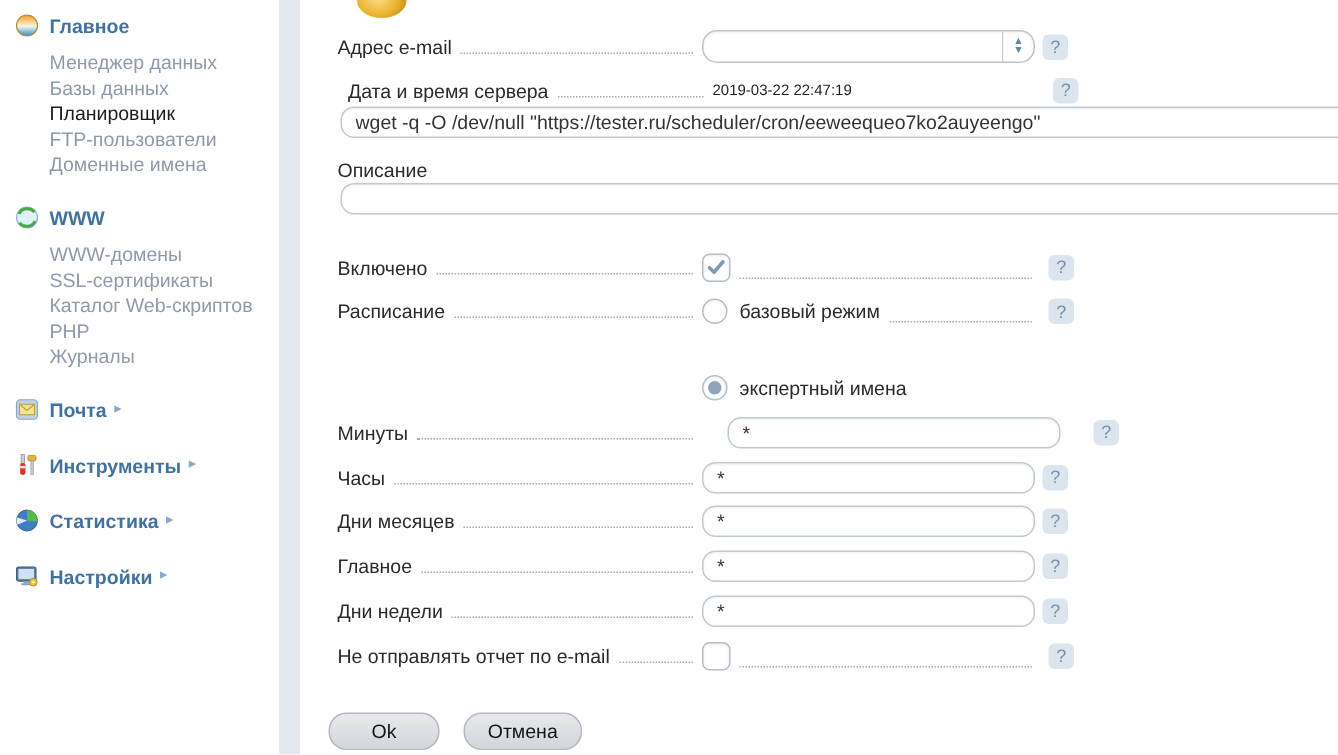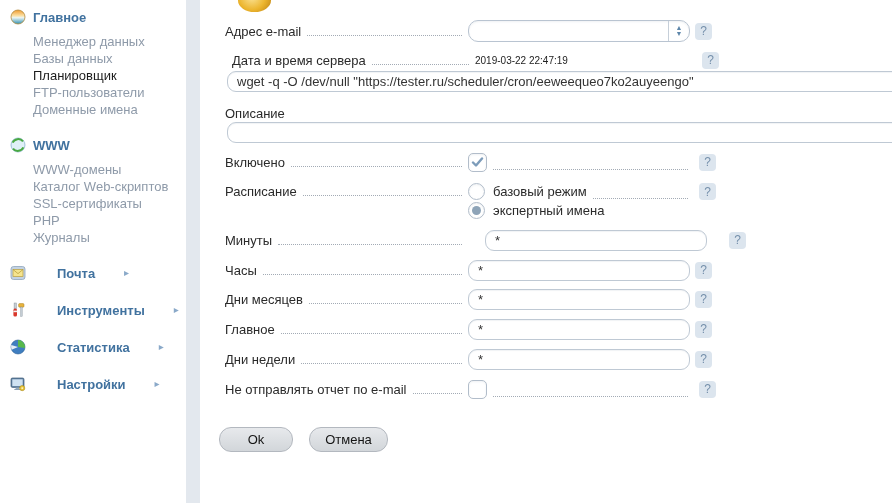--- a/index.html
+++ b/index.html
@@ -16,21 +16,21 @@
   .sec-header { display:flex; align-items:center; height:18px; cursor:pointer; }
   .sec-header .icon { width:16px; height:16px; margin-right:7px; flex:0 0 16px; }
   .sec-header .sec-label { color:#41729f; font-weight:bold; font-size:13px; }
   .sec-header .arrow { color:#8aa9c9; font-size:10px; margin-left:5px; line-height:1; }
 
   .sec-items { margin:7px 0 0 23px; }
   .sec-item { display:block; height:17px; line-height:17px; color:#8e9aa9; font-size:13px; cursor:pointer; white-space:nowrap; }
   .sec-item.active { color:#1c1c1c; }
 
   .sec-gap-after-list { margin-bottom:18px; }
-  .collapsed-sec { margin-bottom:19px;gap:24px; }
+  .collapsed-sec { margin-bottom:19px; }
 
   
   .content { position:absolute; left:200px; top:0; width:692px; height:503px; }
 
   .gold-fragment {
     position:absolute; left:38px; top:-11px; width:33px; height:23px;
     border-radius:50%;
     background:radial-gradient(circle at 42% 32%, #fce59a 0%, #ecb52e 55%, #b97d12 100%);
   }
 
@@ -84,21 +84,21 @@
   .rd {
     width:17px; height:17px; border:1px solid #b2bdca; border-radius:50%; background:#fff;
     box-shadow:inset 0 1px 2px rgba(120,140,160,.12);
     display:flex; align-items:center; justify-content:center; cursor:pointer; flex:0 0 17px;
   }
   .rd .dot { width:9px; height:9px; border-radius:50%; background:#8ea4b8; }
 
   .ctl-flex { width:226px; flex:0 0 226px; display:flex; align-items:center; }
   .ctl-flex .dots { margin-bottom:2px; }
 
-  .radio-col { width:226px; flex:0 0 226px; display:flex; flex-direction:column; }
+  .radio-col { width:226px; flex:0 0 226px; display:flex; flex-direction:column;gap:32px; }
   .radio-line { display:flex; align-items:center; height:19px; }
   .radio-line .rlabel { margin-left:8px; font-size:13px; white-space:nowrap; }
   .radio-line .dots { margin-bottom:2px; }
 
   .row-schedule { display:flex; align-items:flex-start; padding-left:25px; }
   .row-schedule .lbl-wrap { margin-top:2px; }
   .row-schedule .help { margin-top:1px; }
 
   
   .btn-row { display:flex; padding-left:19px; margin-top:27px; }
@@ -111,21 +111,21 @@
   .btn-ok { min-width:74px; }
   .btn-cancel { min-width:79px; margin-left:16px; }
 
   
   .m-email   { margin-top:0; }
   .m-date    { margin-top:7px;padding-left:32px; }
   .m-cmdlbl  { margin-top:12px; }
   .m-cmdinp  { margin-top:0px; }
   .m-desclbl { margin-top:14px; }
   .m-descinp { margin-top:0px; }
-  .m-enabled { margin-top:8px; }
+  .m-enabled { margin-top:24px; }
   .m-sched   { margin-top:9px; }
   .m-min     { margin-top:9px;gap:17px; }
   .m-std     { margin-top:8px; }
   .m-mdays   { margin-top:7px; }
   .m-noreport{ margin-top:8px; }
 </style>
 </head>
 <body>
 
 <div class="sidebar">
@@ -159,22 +159,22 @@
       <svg width="16" height="16" viewBox="0 0 16 16">
         <circle cx="8" cy="8" r="7" fill="#dff0f7" stroke="#8ab4d0" stroke-width="0.8"></circle>
         <path d="M2.6 5.6 A6.2 6.2 0 0 1 13 4.4" stroke="#49a942" fill="none" stroke-width="2"></path>
         <path d="M13.4 10.4 A6.2 6.2 0 0 1 3 11.6" stroke="#49a942" fill="none" stroke-width="2"></path>
       </svg>
     </span>
     <span class="sec-label">WWW</span>
   </div>
   <div class="sec-items sec-gap-after-list">
     <span class="sec-item">WWW-домены</span>
+    <span class="sec-item">SSL-сертификаты</span>
     <span class="sec-item">Каталог Web-скриптов</span>
-    <span class="sec-item">SSL-сертификаты</span>
     <span class="sec-item">PHP</span>
     <span class="sec-item">Журналы</span>
   </div>
 
   <div class="sec-header collapsed-sec">
     <span class="icon">
       <svg width="16" height="16" viewBox="0 0 16 16">
         <rect x="1" y="1.5" width="14" height="13" rx="2.5" fill="#c3d2e2" stroke="#8fa5bb" stroke-width="0.8"></rect>
         <rect x="3" y="4.5" width="10" height="7" fill="#f5e48e" stroke="#b99f3c" stroke-width="0.7"></rect>
         <path d="M3 4.5 L8 8.6 L13 4.5" stroke="#b99f3c" fill="none" stroke-width="0.8"></path>

